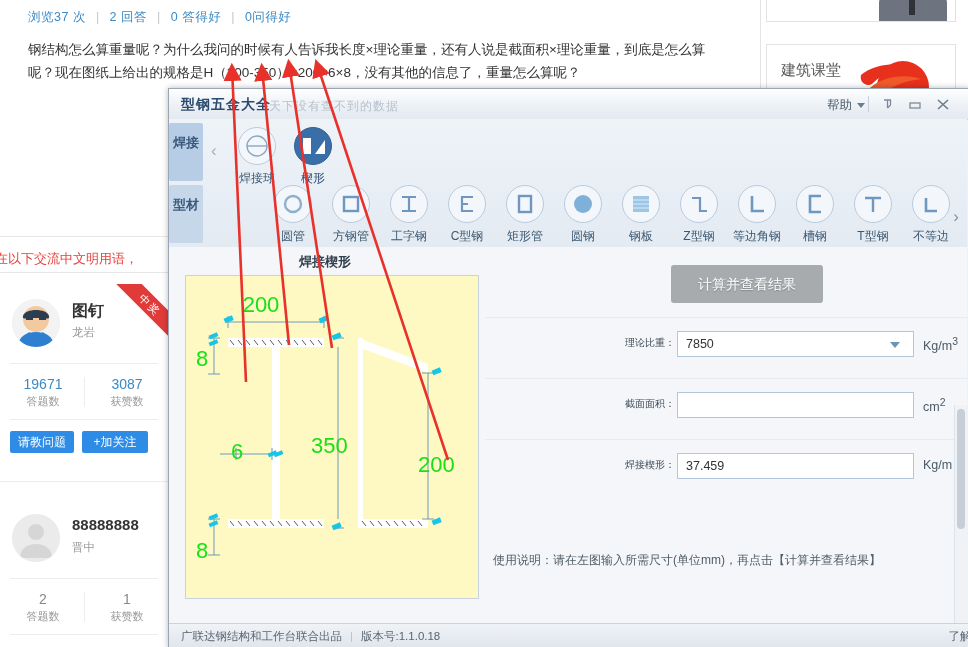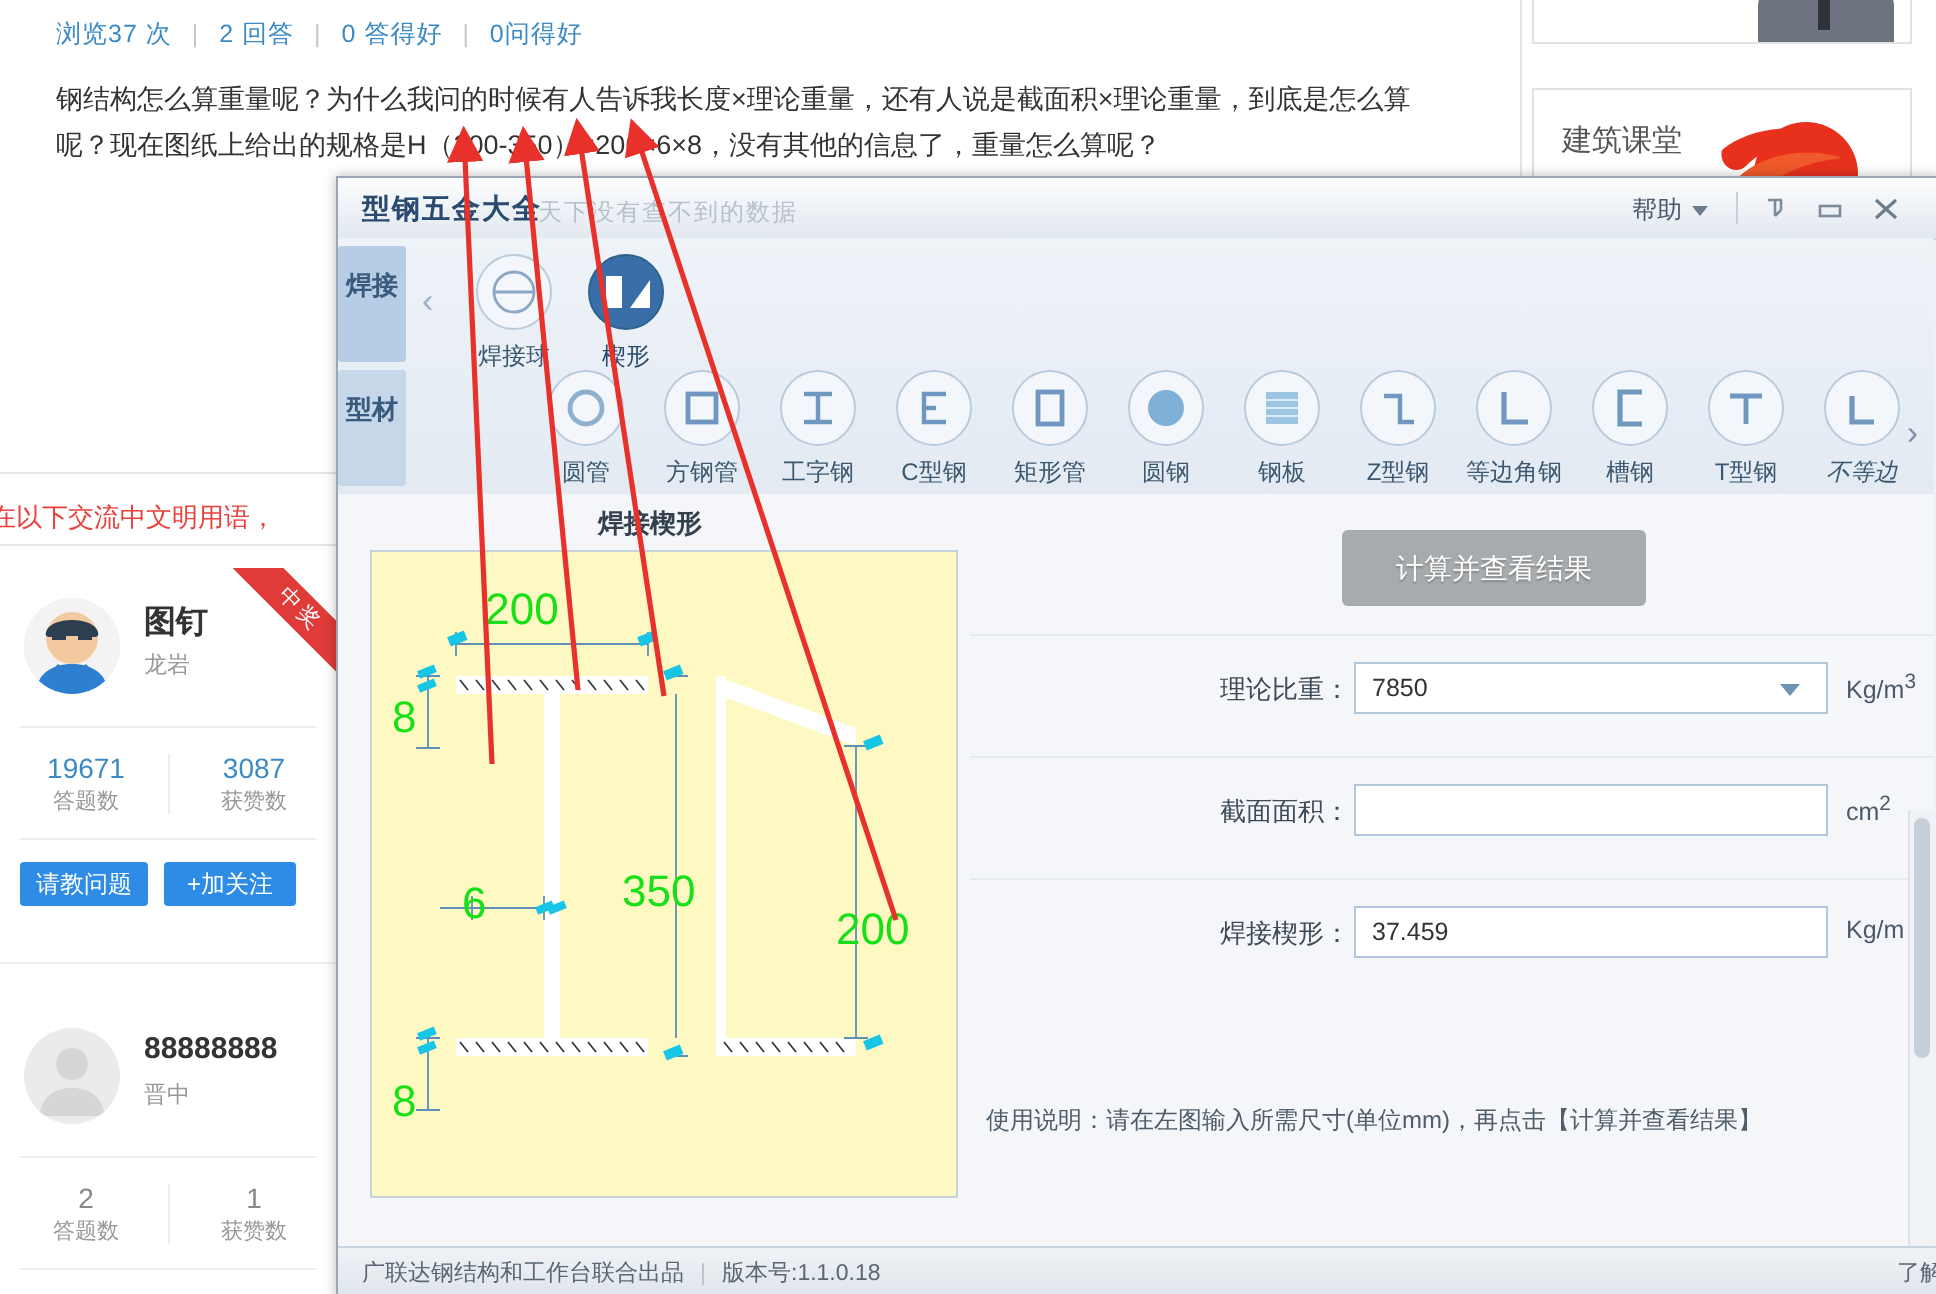--- a/index.html
+++ b/index.html
@@ -44,21 +44,21 @@
   .person .tie{position:absolute;left:32px;top:20px;width:6px;height:20px;background:#2f3238;}
   .swoosh{position:absolute;right:10px;width:88px;height:56px;}
   
   #app{position:absolute;left:168px;top:88px;width:800px;height:559px;
        background:#eef1f5;border:1px solid #9aa6b4;box-shadow:0 0 6px rgba(0,0,0,.28);}
   .titlebar{position:relative;height:30px;
     background:linear-gradient(#fdfefe,#edf1f6 55%,#e3e9f0);
     border-bottom:1px solid #c9d3de;}
   .app-title{position:absolute;left:12px;top:7px;font-size:14px;font-weight:bold;color:#2b4a6f;letter-spacing:1px;}
   .app-sub{position:absolute;left:100px;top:9px;font-size:12px;color:#b7c1cc;letter-spacing:1px;}
-  .help{position:absolute;right:115px;top:8px;font-size:12.5px;color:#4a5a6b;cursor:pointer;}
+  .help{position:absolute;right:104px;top:8px;font-size:12.5px;color:#4a5a6b;cursor:pointer;}
   .caret{display:inline-block;margin-left:5px;border-left:4px solid transparent;border-right:4px solid transparent;border-top:5px solid #6b7c8d;vertical-align:middle;}
   .tb-sep{position:absolute;right:100px;top:7px;width:1px;height:16px;background:#c6d0da;}
   .wbtn{position:absolute;top:8px;width:16px;height:15px;cursor:pointer;}
   
   .cat{position:absolute;left:0;width:34px;height:58px;border-radius:2px;
     background:#c6d7ea;color:#3a5a7d;font-size:13px;font-weight:bold;
     text-align:center;line-height:17px;padding-top:11px;box-sizing:border-box;cursor:pointer;}
   .cat.active{background:#b7cde6;}
   .navpanel{position:absolute;left:0;top:30px;width:798px;height:128px;
     background:linear-gradient(#eef3f8,#e3eaf2);border-bottom:1px solid #cfd9e3;}
@@ -73,21 +73,21 @@
   
   .content{position:absolute;left:0;top:158px;width:798px;height:377px;background:#f4f6f9;}
   .diagram-title{position:absolute;left:130px;top:6px;font-size:13px;font-weight:bold;color:#33404d;}
   .canvas{position:absolute;left:16px;top:28px;width:292px;height:322px;
      background:#fef9c3;border:1px solid #c8d2dc;}
   .formpane{position:absolute;left:316px;top:0;width:482px;height:377px;}
   .calcbtn{position:absolute;left:186px;top:18px;width:152px;height:38px;line-height:38px;
     text-align:center;background:#a8abad;color:#fff;font-size:14px;border-radius:3px;cursor:pointer;
     text-shadow:0 1px 1px rgba(0,0,0,.25);}
   .frow{position:absolute;left:0;width:482px;height:61px;border-top:1px solid #e6ebf0;}
-  .flabel{position:absolute;right:292px;top:18px;font-size:13px;color:#3d4a57;white-space:nowrap;}
+  .flabel{position:absolute;right:292px;top:18px;font-size:10px;color:#3d4a57;white-space:nowrap;}
   .finput{position:absolute;left:192px;top:13px;width:237px;height:26px;
     border:1px solid #b3c7da;background:#fff;box-sizing:border-box;
     font-family:"Liberation Sans",sans-serif;font-size:12.5px;color:#333;padding:0 8px;}
   .fsel-caret{position:absolute;left:405px;top:24px;border-left:5px solid transparent;border-right:5px solid transparent;border-top:6px solid #6d93b5;}
   .funit{position:absolute;left:438px;top:18px;font-size:12.5px;color:#4b5a68;}
   .usage{position:absolute;left:8px;top:305px;width:470px;font-size:12px;color:#4f5c69;}
   
   .statusbar{position:absolute;left:0;bottom:0;width:888px;height:24px;
     background:linear-gradient(#f0f3f6,#dfe5ec);border-top:1px solid #c9d3de;}
   .st-left{position:absolute;left:12px;top:5px;font-size:11.5px;color:#5a6673;}
@@ -326,21 +326,21 @@
       <div class="lbl">槽钢</div>
     </div>
     <div class="item" style="left:678px;top:66px;">
       <div class="circ">
         <svg width="36" height="36" viewBox="0 0 36 36">
             <path d="M10 12h16M18 12v14" stroke="#6f97c0" stroke-width="2.4" fill="none"></path>
           </svg>
       </div>
       <div class="lbl">T型钢</div>
     </div>
-    <div class="item" style="left:736px;top:66px;font-style:italic;">
+    <div class="item" style="left:736px;top:66px;">
       <div class="circ">
         <svg width="36" height="36" viewBox="0 0 36 36">
             <path d="M13 12v13h11" stroke="#6f97c0" stroke-width="2.6" fill="none"></path>
           </svg>
       </div>
       <div class="lbl">不等边</div>
     </div>
   </div>
 
   <div class="content">

